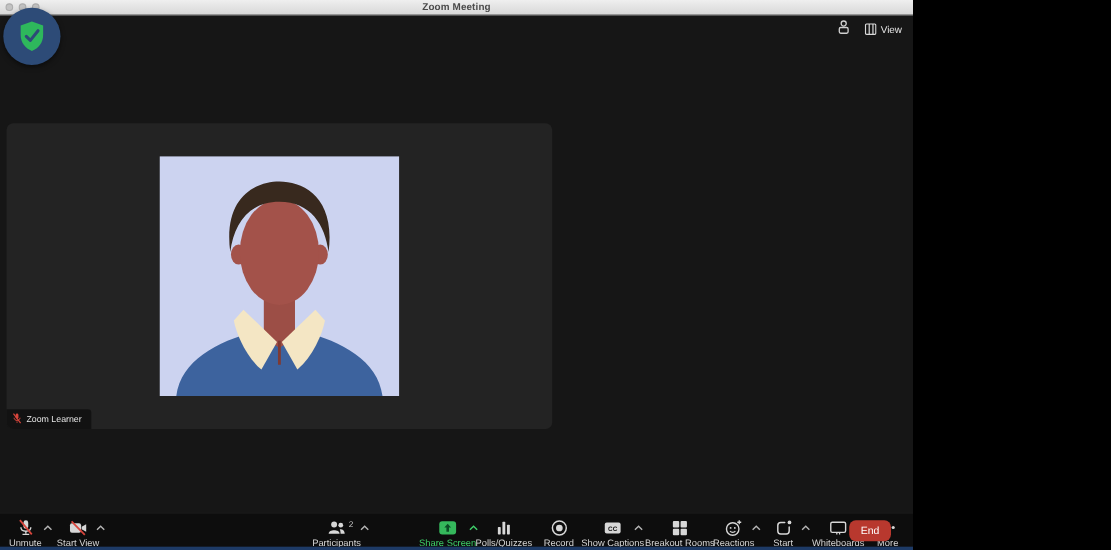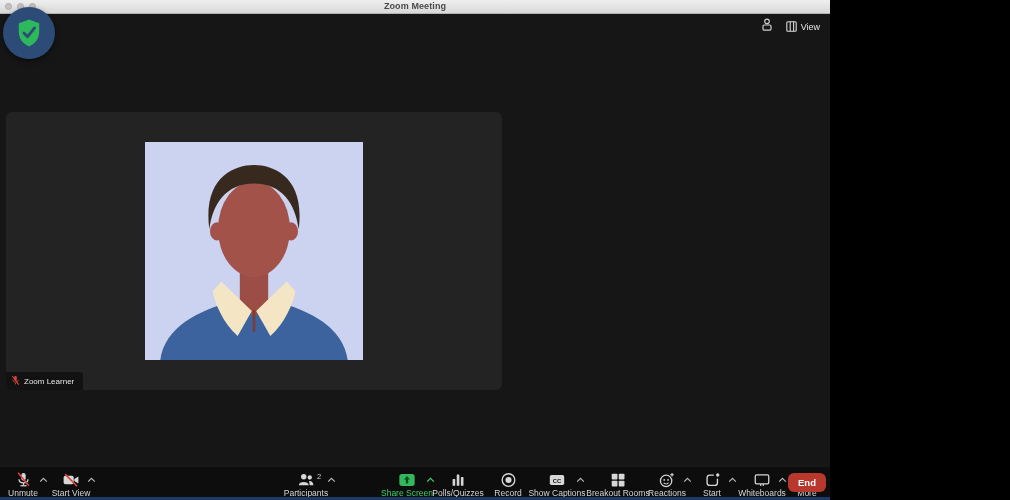--- a/index.html
+++ b/index.html
@@ -39,22 +39,22 @@
     border-top:1px solid rgba(255,255,255,.05);z-index:4}
   .tb-item{position:absolute;top:3px;width:90px;height:28px;text-align:center;cursor:pointer}
   .tb-icon{display:block;height:18px}
   .tb-icon svg{vertical-align:top;margin-top:1px}
   .tb-label{display:block;font-size:8.5px;color:#d6d6d6;white-space:nowrap;margin-top:0}
   .tb-label.green{color:var(--accent-green,#3fd06a)}
   .tb-caret{position:absolute;left:calc(50% + 16px);top:7px;line-height:0}
   .tb-caret.pos19{left:calc(50% + 19px)}
   .tb-caret.pos21{left:calc(50% + 21px)}
   .tb-badge{position:absolute;left:calc(50% + 11px);top:2px;font-size:7.5px;color:#cfcfcf}
-  .endbtn{position:absolute;right:4px;top:6px;width:38px;height:19px;
-    background:var(--end-red,#b8382e);color:#fff;font-size:9.5px;font-weight:bold;
+  .endbtn{position:absolute;right:20px;top:6px;width:38px;height:19px;
+    background:var(--end-red,#b8382e);color:#fff;font-size:9.5px;font-weight:normal;
     border:none;border-radius:6px;cursor:pointer}
   .strip{position:absolute;left:0;right:0;bottom:0;height:3px;background:var(--bottom-strip-blue,#1d3a66);z-index:5}
 </style>
 </head>
 <body>
 
 <div class="screen">
 
   <div class="titlebar">
     <span class="tl" style="left:5px"></span>

